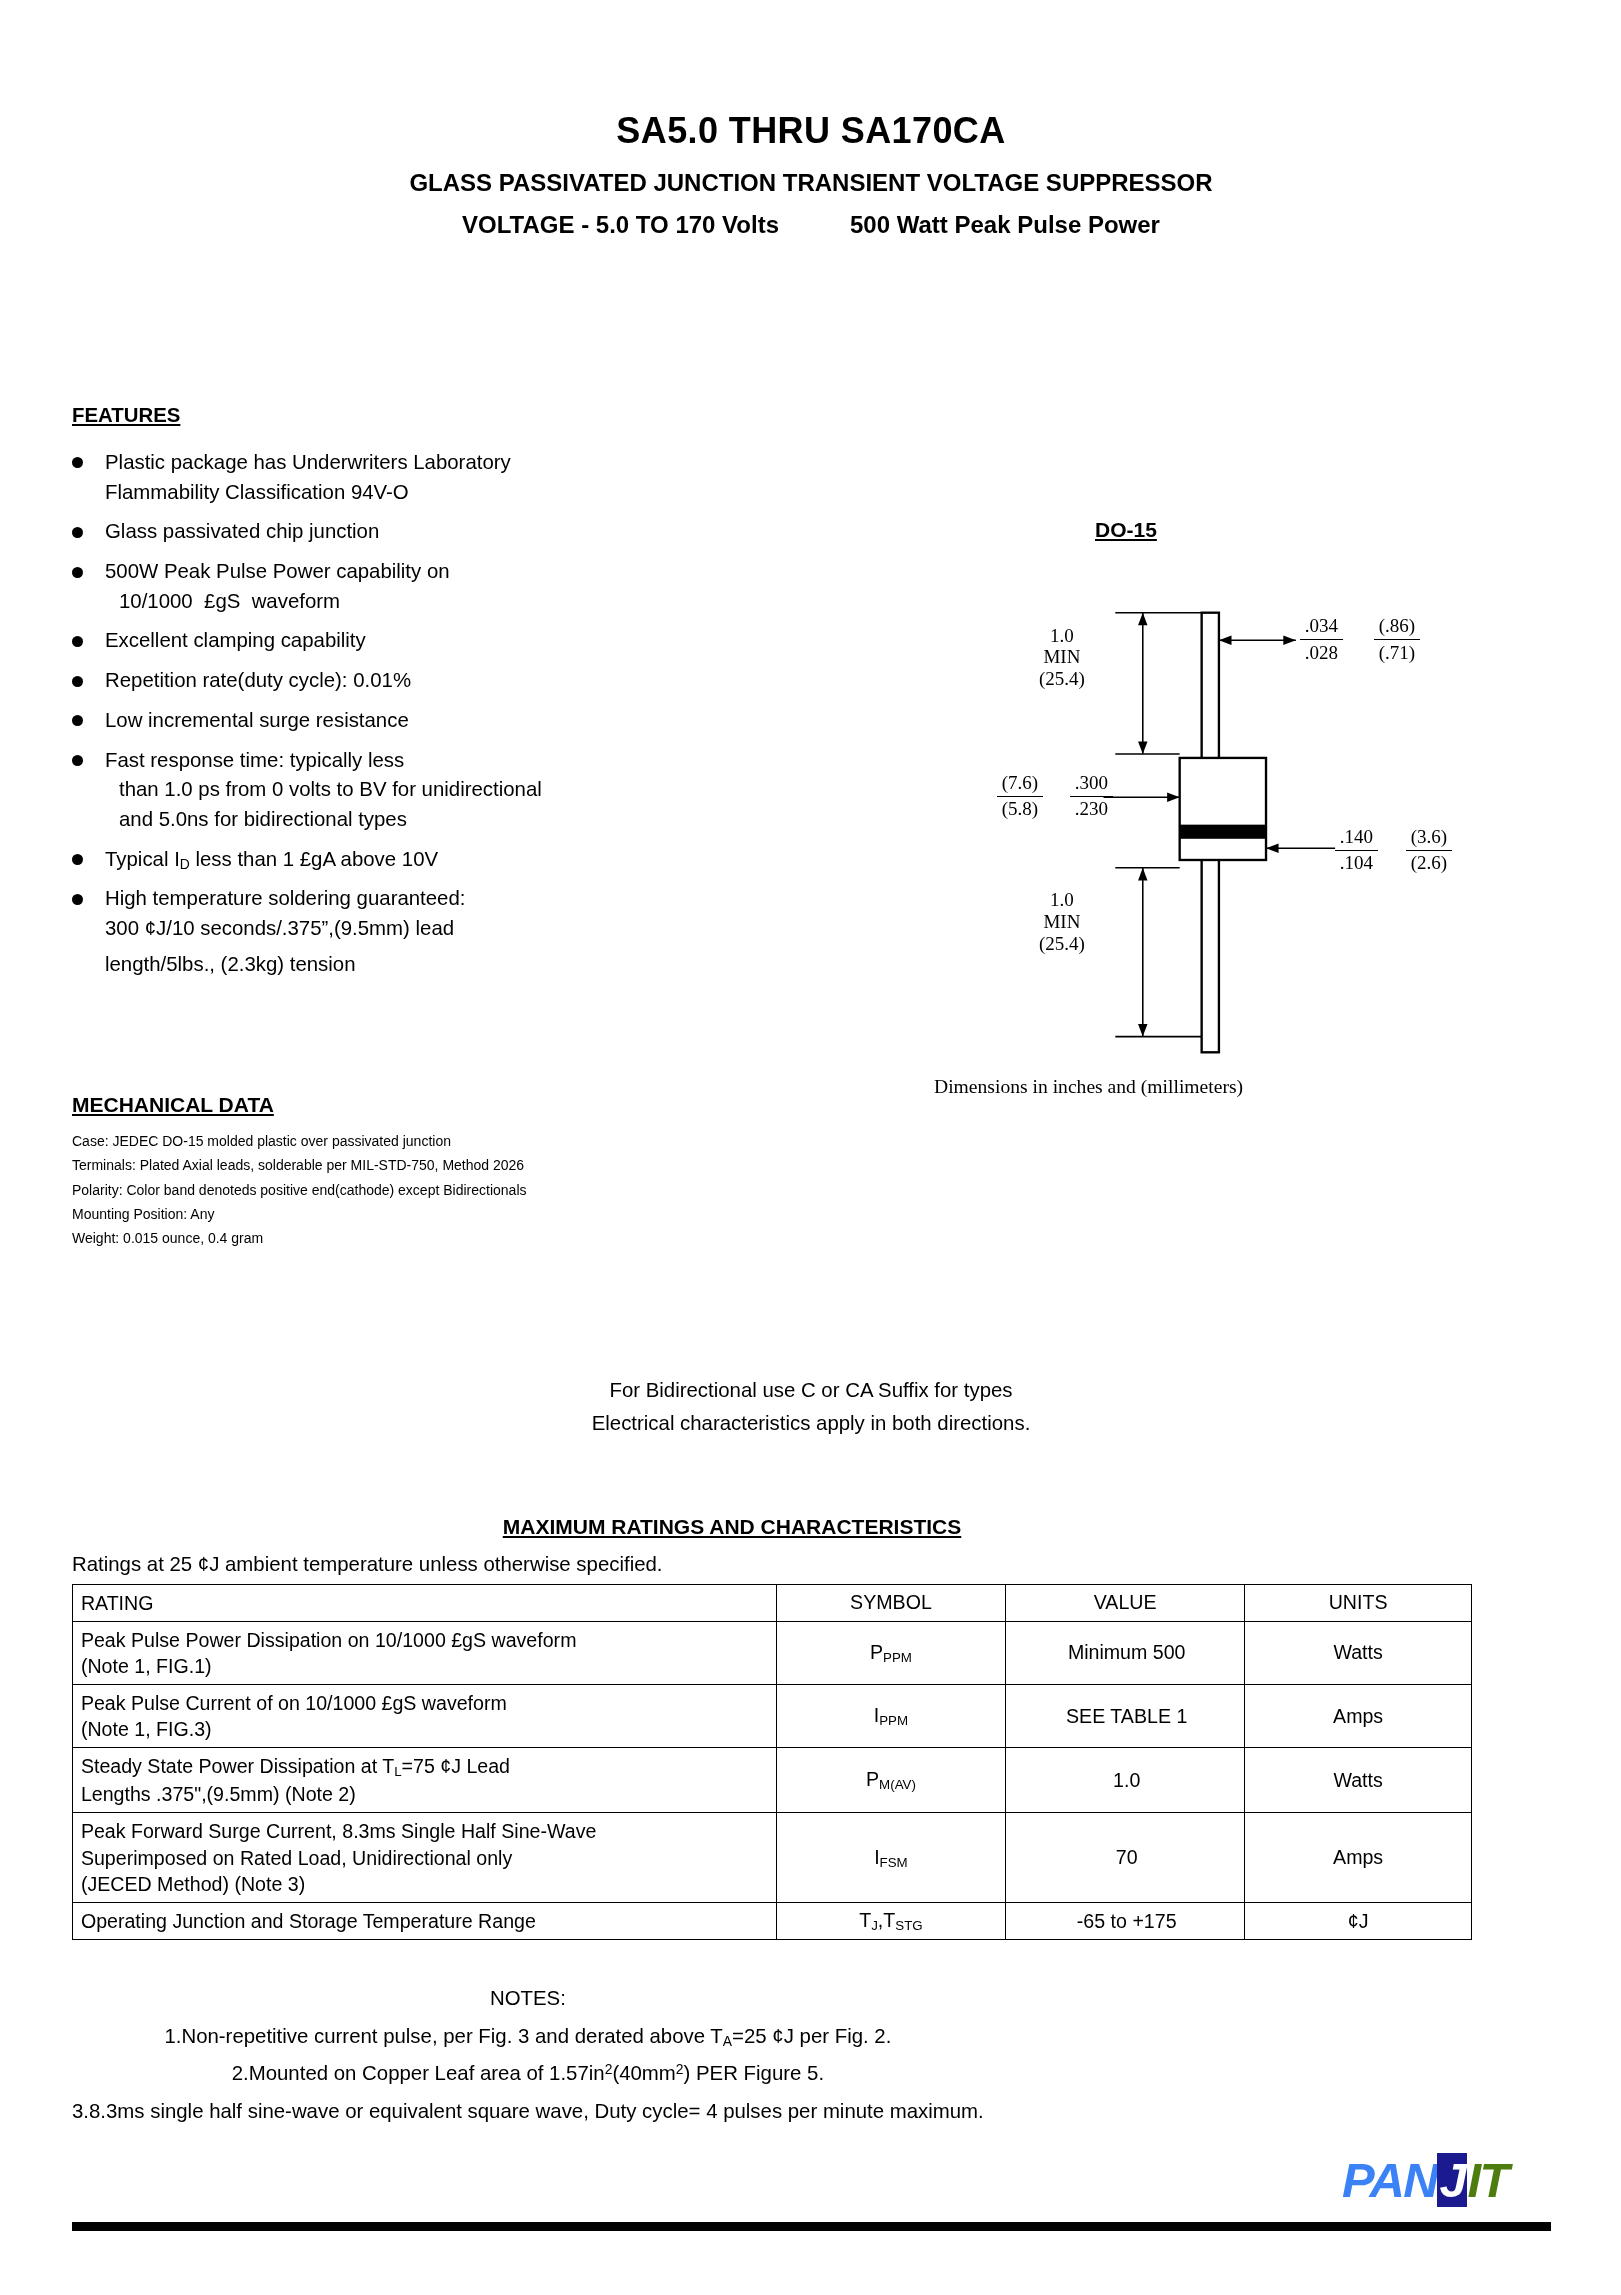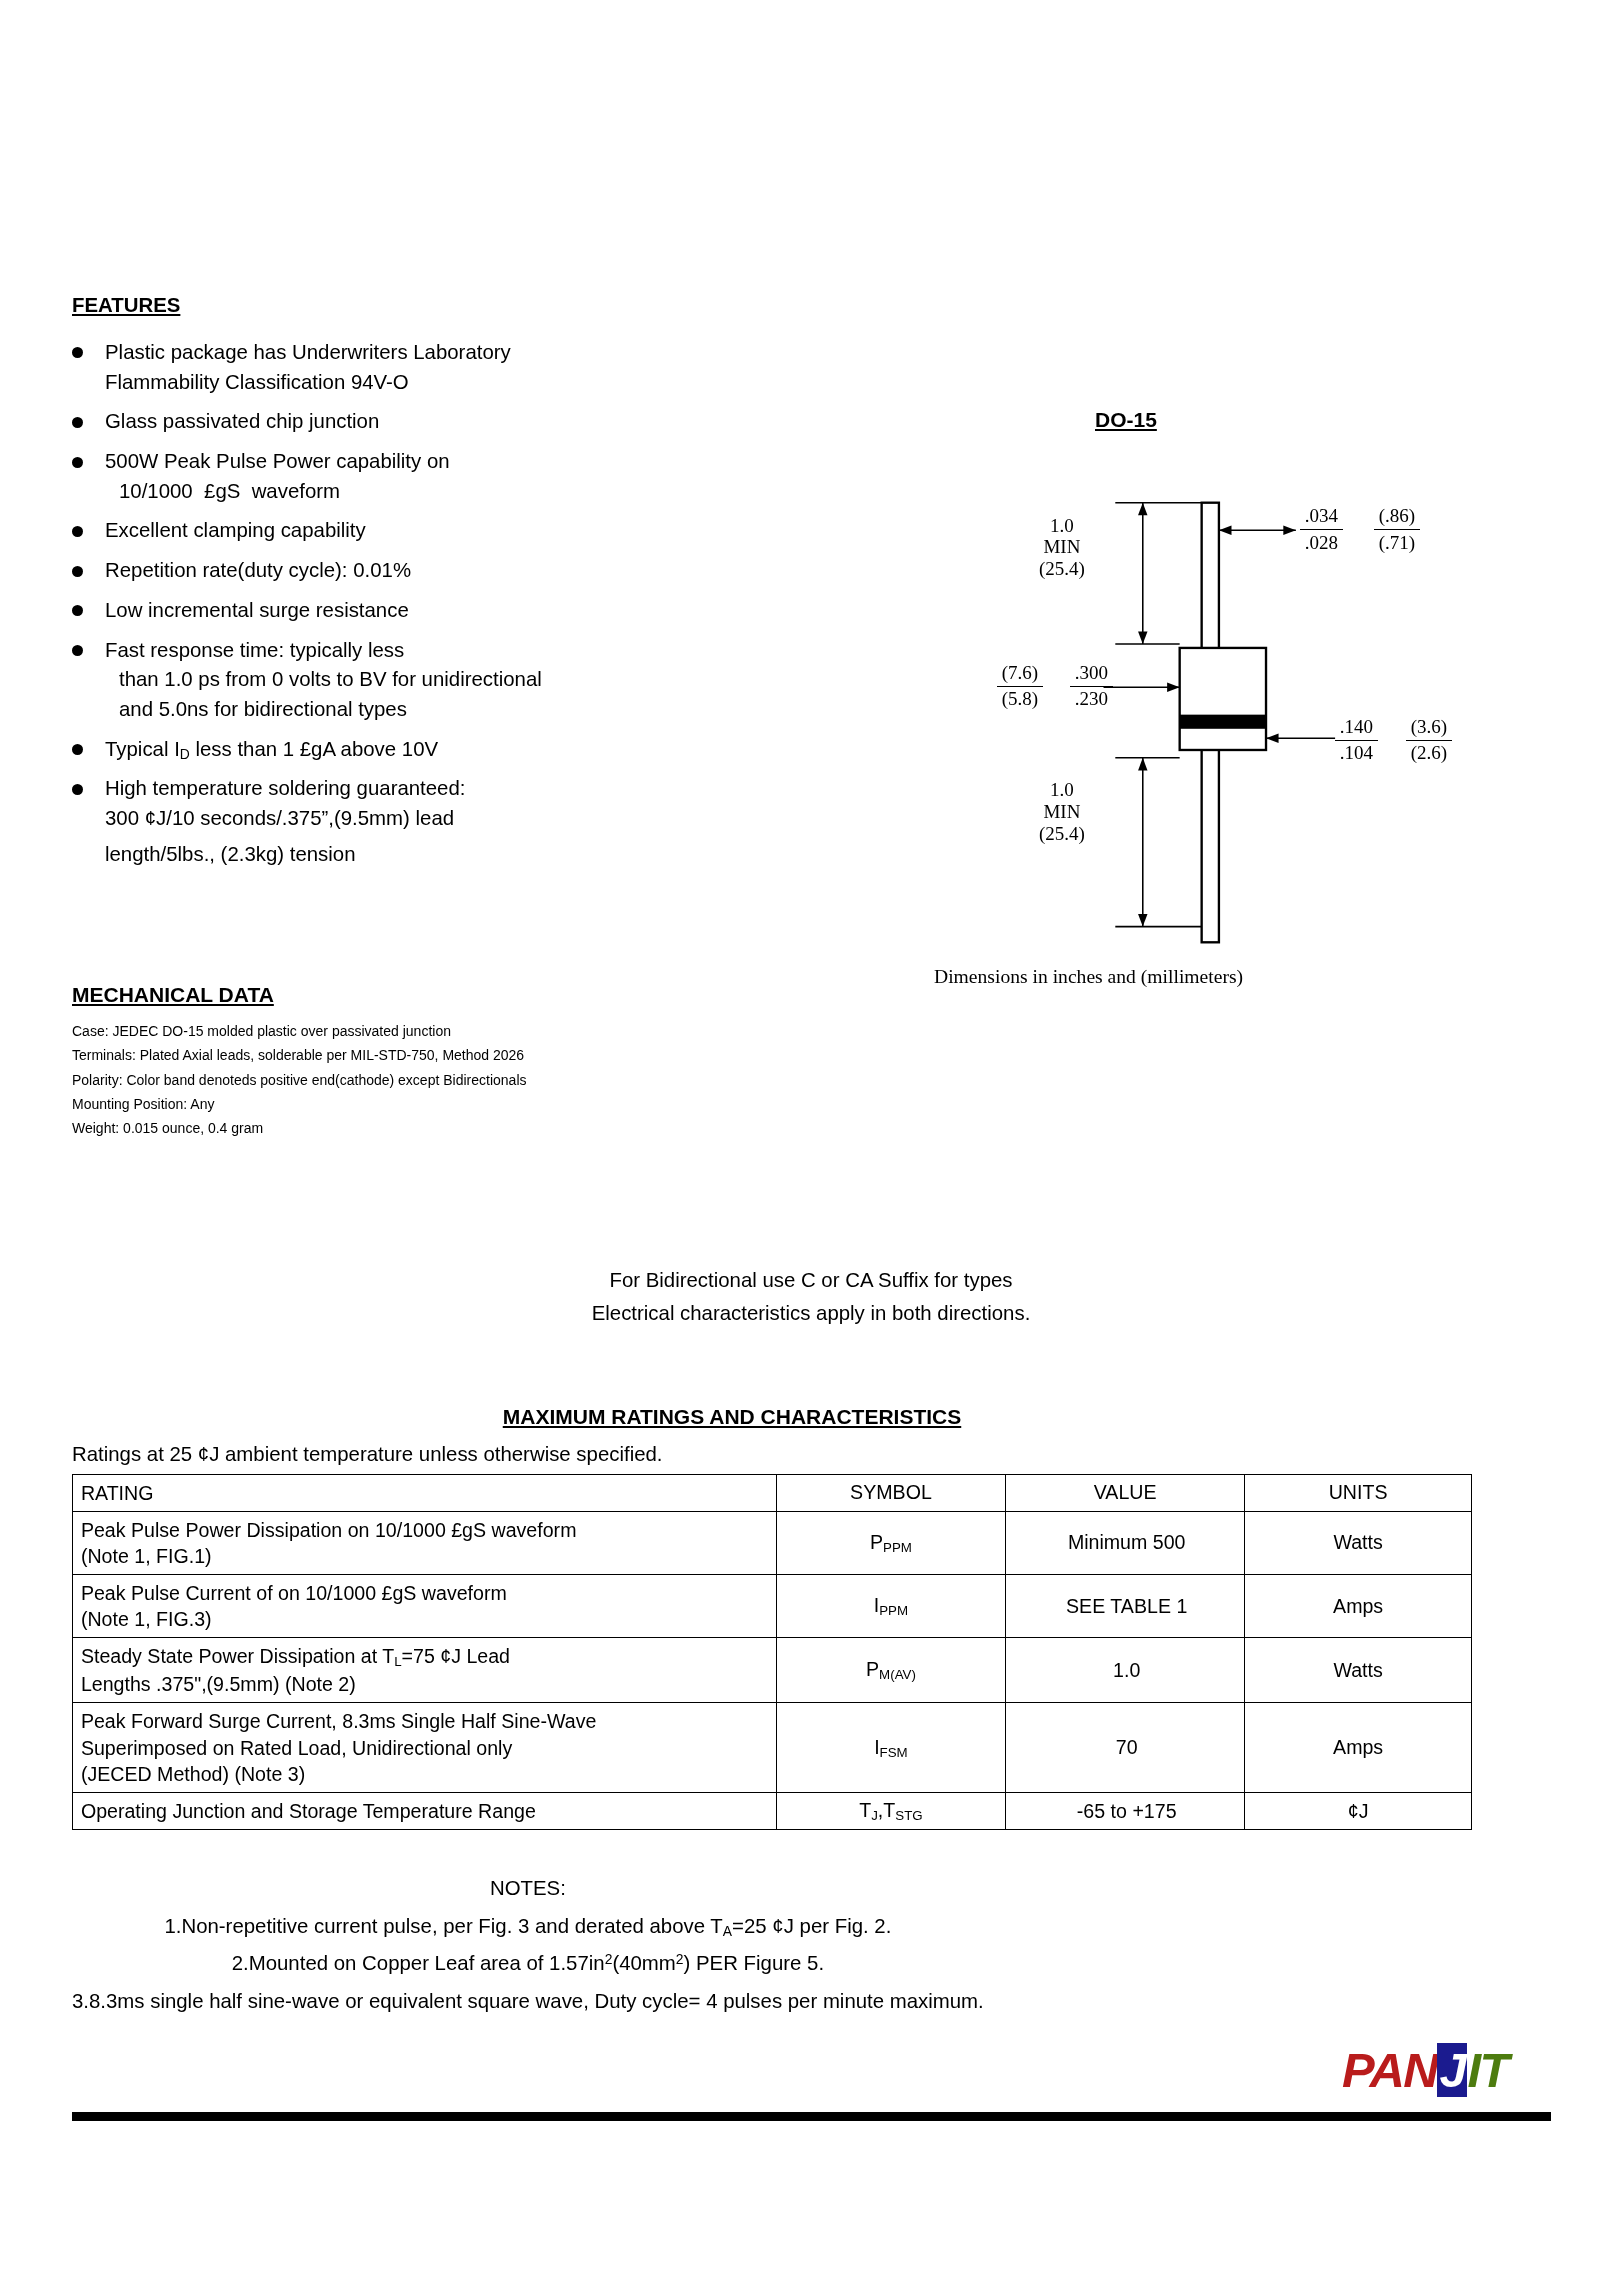--- a/index.html
+++ b/index.html
@@ -201,29 +201,36 @@
   .logo {
     position: absolute;
     left: 1342px;
     top: 2046px;
     font-size: 49px;
     font-weight: bold;
     font-style: italic;
     letter-spacing: -1.6px;
     line-height: 1;
   }
-  .logo .pan { color: #b91c1c; }
+  .logo .pan { color: #3b82f6; }
   .logo .j { color: #ffffff; background: #1b1b8f; padding: 0 2.4px; }
   .logo .it { color: #4d7c0f; }
 </style>
 </head>
 <body>
 
 <div class="page">
 
+  <div class="header">
+    <div class="doc-title">SA5.0 THRU SA170CA</div>
+    <div class="doc-sub1">GLASS PASSIVATED JUNCTION TRANSIENT VOLTAGE SUPPRESSOR</div>
+    <div class="doc-sub2">
+      <span>VOLTAGE - 5.0 TO 170 Volts</span><span class="spacer"></span><span>500 Watt Peak Pulse Power</span>
+    </div>
+  </div>
 
   <div class="features-head">FEATURES</div>
   <div class="features">
 
     <div class="feat">
       <span class="bullet"></span>
       <span class="feat-text">Plastic package has Underwriters Laboratory<span class="indent" style="padding-left:0">Flammability Classification 94V-O</span></span>
     </div>
 
     <div class="feat">

